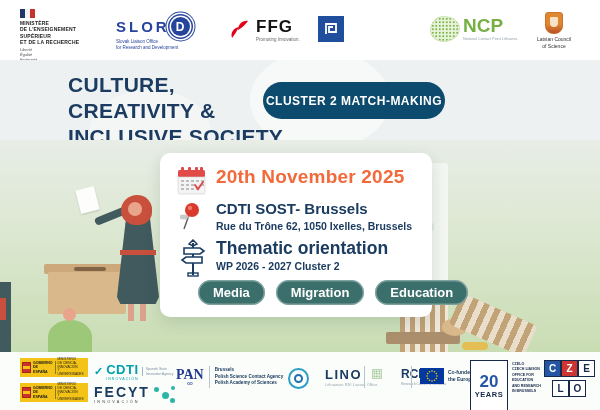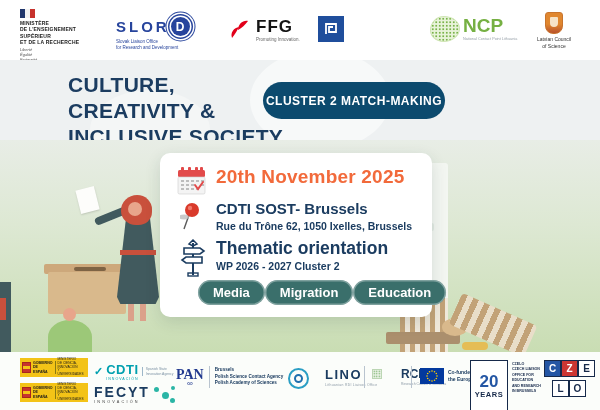--- a/index.html
+++ b/index.html
@@ -93,21 +93,21 @@
   #card { top:153px; left:160px; width:272px; height:164px; background:#ffffff; border-radius:10px;
           box-shadow:0 5px 16px rgba(30,60,60,.14); }
   .cal-wrap { position:absolute; left:16px; top:12px; }
   .date-txt { position:absolute; left:56px; top:13px; font-size:19px; font-weight:800; color:#f26a3b; letter-spacing:.2px; }
   .pin-wrap { position:absolute; left:20px; top:48px; }
   .venue-txt { position:absolute; left:56px; top:47px; font-size:15px; font-weight:800; color:#1b3c60; }
   .addr-txt { position:absolute; left:56px; top:67px; font-size:10.5px; font-weight:bold; color:#1b3c60; }
   .sign-wrap { position:absolute; left:14px; top:86px; }
   .theme-txt { position:absolute; left:56px; top:85px; font-size:17.5px; font-weight:800; color:#1b3c60; }
   .themesub-txt { position:absolute; left:56px; top:107px; font-size:10.5px; font-weight:bold; color:#1b3c60; }
-  .pills { position:absolute; left:38px; top:127px; display:flex; }
+  .pills { position:absolute; left:38px; top:127px; display:flex; gap:11px; }
   .pill { height:25px; padding:0 15px; border-radius:14px; background:#3a6f6b; color:#fff;
           display:flex; align-items:center; justify-content:center; font-size:13px; font-weight:bold;
           box-shadow:inset 0 0 0 1.5px rgba(255,255,255,.35); }
 
   
   #footer { top:352px; left:0; width:600px; height:58px; background:#fbfdfa; }
   .es-row { position:absolute; left:20px; width:68px; height:19px; background:#f3c317; display:flex; align-items:center; padding:1px 2px; gap:2px; }
   .es-crest { width:9px; height:11px; background:linear-gradient(180deg,#c7322d 30%, #f3c317 30%, #f3c317 70%, #c7322d 70%); border:0.5px solid #a8241f; flex:none; }
   .es-gov { font-size:3.6px; font-weight:bold; color:#1a1a1a; line-height:1.2; border-right:.5px solid #8a7a10; padding-right:2px; }
   .es-min { font-size:3.2px; color:#1a1a1a; line-height:1.2; }

